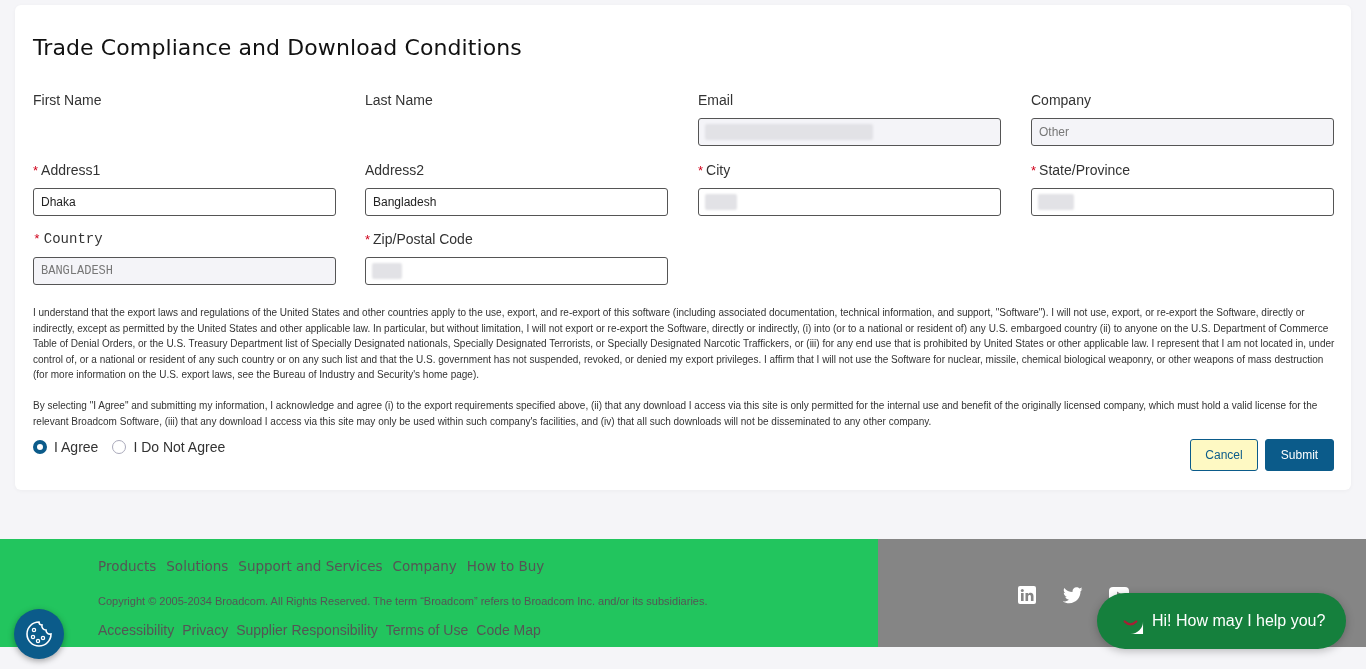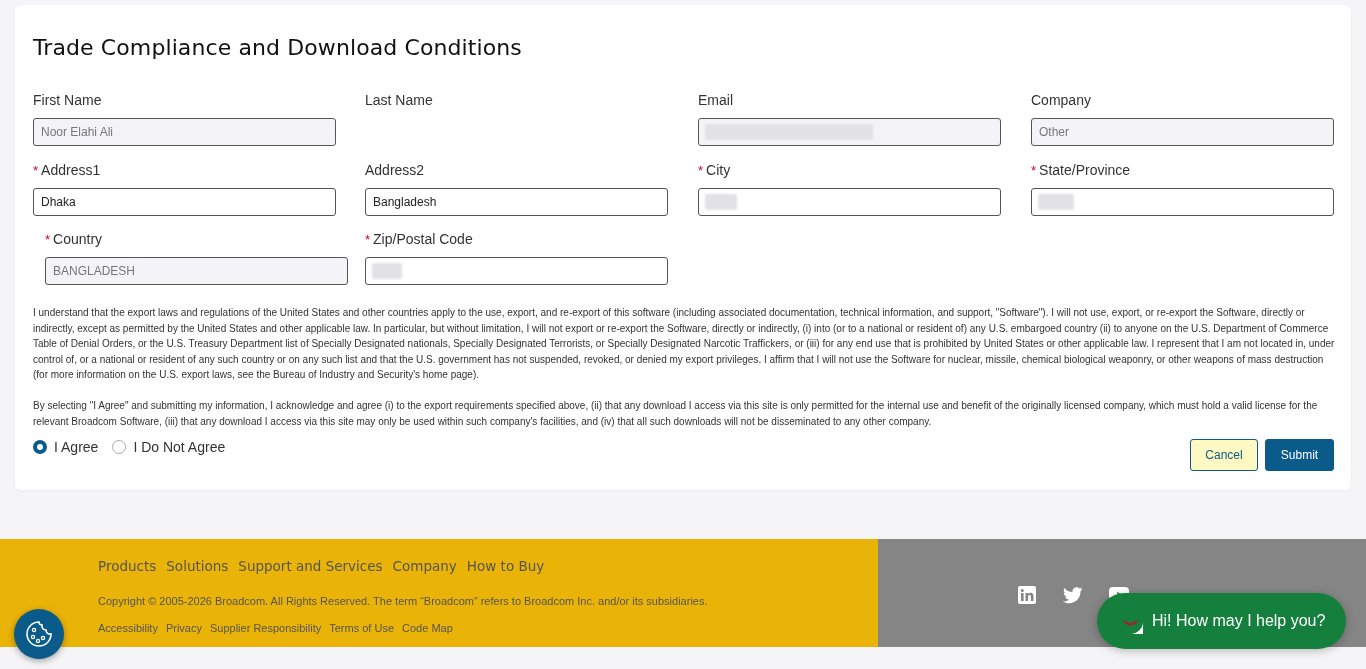--- a/index.html
+++ b/index.html
@@ -14,42 +14,41 @@
     .field .input.disabled { background: #f4f4f8; color: #777; }
     .blur { position: absolute; top: 5px; left: 6px; height: 16px; background: #e2e2e6; border-radius: 2px; filter: blur(1px); }
     .legal { position: absolute; left: 18px; width: 1304px; font-size: 10px; line-height: 15.6px; color: #333; }
     .radios { position: absolute; left: 18px; top: 434px; display: flex; align-items: center; font-size: 14px; color: #333; }
     .radio { display: flex; align-items: center; margin-right: 14px; cursor: pointer; }
     .radio .dot { width: 14px; height: 14px; border-radius: 50%; border: 1px solid #aab; margin-right: 7px; background: #fff; }
     .radio .dot.on { border: 4px solid #0b5b8a; }
     .btn { position: absolute; top: 434px; height: 32px; border-radius: 3px; font-size: 12px; line-height: 30px; text-align: center; cursor: pointer; }
     .btn-cancel { left: 1175px; width: 68px; border: 1px solid #0b5b8a; color: #0b5b8a; background: #fef9c3; }
     .btn-submit { left: 1250px; width: 69px; border: 1px solid #0b5b8a; color: #fff; background: #0b5b8a; }
-    .footer { position: absolute; left: 0; top: 539px; width: 878px; height: 108px; background: #eab308; }
+    .footer { position: absolute; left: 0; top: 539px; width: 878px; height: 108px; background: #22c55e; }
     .footer-right { position: absolute; left: 878px; top: 539px; width: 488px; height: 108px; background: #858585; }
     .fnav { position: absolute; left: 98px; top: 19px; display: flex; font-family: "DejaVu Sans", sans-serif; font-size: 13.5px; color: #555; }
     .fnav span { margin-right: 10px; cursor: pointer; }
     .copyright { position: absolute; left: 98px; top: 56px; font-size: 11px; color: #555; }
-    .flinks { position: absolute; left: 98px; top: 83px; display: flex; font-size: 11px; color: #555; text-align: center; }
+    .flinks { position: absolute; left: 98px; top: 83px; display: flex; font-size: 14px; color: #555; text-align: center; }
     .flinks span { margin-right: 8px; cursor: pointer; }
     .social { position: absolute; top: 46px; width: 20px; height: 20px; display: flex; align-items: center; justify-content: center; cursor: pointer; }
     .cookie { position: absolute; left: 14px; top: 609px; width: 50px; height: 50px; border-radius: 50%; background: #0b5b8a; box-shadow: 0 2px 6px rgba(0,0,0,0.35); display: flex; align-items: center; justify-content: center; cursor: pointer; }
     .chat { position: absolute; left: 1097px; top: 593px; width: 249px; height: 56px; border-radius: 28px; background: #15803d; box-shadow: 0 2px 8px rgba(0,0,0,0.25); display: flex; align-items: center; cursor: pointer; }
     .chat .bubble { margin-left: 20px; width: 27px; height: 27px; }
     .chat .txt { margin-left: 8px; color: #fff; font-size: 16px; }
   </style>
 </head>
 <body>
 
 <div class="card">
   <h1 class="title">Trade Compliance and Download Conditions</h1>
 
   <div class="field" style="left:18px; top:85px;">
     <div class="label">First Name</div>
-    <div class="input disabled">Noor Elahi Ali</div>
   </div>
   <div class="field" style="left:350px; top:85px;">
     <div class="label">Last Name</div>
   </div>
   <div class="field" style="left:683px; top:85px;">
     <div class="label">Email</div>
     <div class="input disabled">
         <span class="blur" style="width:168px;"></span>
       </div>
   </div>
@@ -72,21 +71,21 @@
         <span class="blur" style="width:32px;"></span>
       </div>
   </div>
   <div class="field" style="left:1016px; top:155px;">
     <div class="label"><span class="req">*</span><span>State/Province</span></div>
     <div class="input">
         <span class="blur" style="width:36px;"></span>
       </div>
   </div>
 
-  <div class="field" style="left:30px; top:224px;">
+  <div class="field" style="left:18px; top:224px;font-family:Liberation Mono, monospace;">
     <div class="label"><span class="req">*</span><span>Country</span></div>
     <div class="input disabled">BANGLADESH</div>
   </div>
   <div class="field" style="left:350px; top:224px;">
     <div class="label"><span class="req">*</span><span>Zip/Postal Code</span></div>
     <div class="input">
         <span class="blur" style="width:30px;"></span>
       </div>
   </div>
 
@@ -109,21 +108,21 @@
 </div>
 
 <footer class="footer">
   <nav class="fnav">
     <span>Products</span>
     <span>Solutions</span>
     <span>Support and Services</span>
     <span>Company</span>
     <span>How to Buy</span>
   </nav>
-  <div class="copyright">Copyright © 2005-2026 Broadcom. All Rights Reserved. The term “Broadcom” refers to Broadcom Inc. and/or its subsidiaries.</div>
+  <div class="copyright">Copyright © 2005-2034 Broadcom. All Rights Reserved. The term “Broadcom” refers to Broadcom Inc. and/or its subsidiaries.</div>
   <div class="flinks">
     <span>Accessibility</span>
     <span>Privacy</span>
     <span>Supplier Responsibility</span>
     <span>Terms of Use</span>
     <span>Code Map</span>
   </div>
 </footer>
 
 <div class="footer-right">

